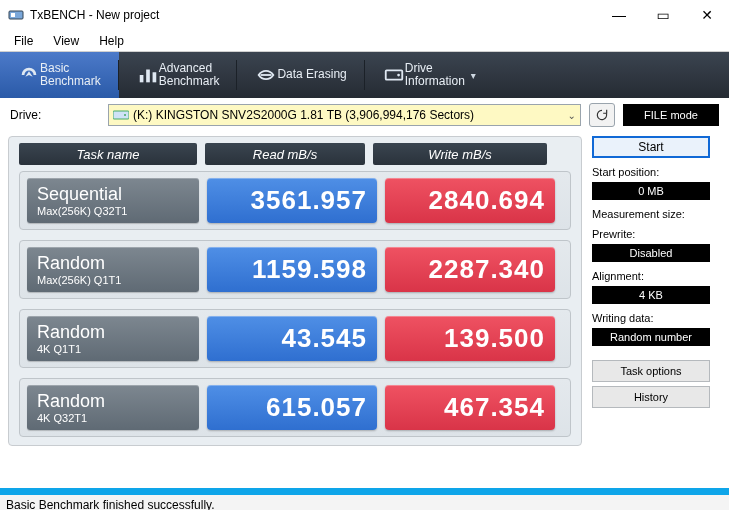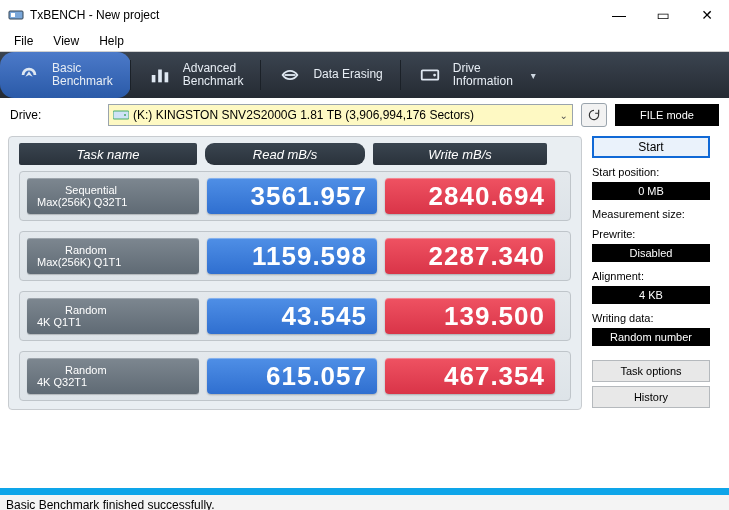--- a/index.html
+++ b/index.html
@@ -7,45 +7,45 @@
 
 .titlebar { height: 30px; display: flex; align-items: center; padding: 0 0 0 8px; background: #fff; }
 .titlebar .appicon { width: 16px; height: 16px; margin-right: 6px; }
 .titlebar .title { flex: 1; font-size: 12px; }
 .titlebar .winbtn { width: 44px; height: 30px; display: flex; align-items: center; justify-content: center; font-size: 14px; }
 
 .menubar { height: 22px; display: flex; align-items: center; padding: 0 4px; background: #fff; border-bottom: 1px solid #d0d0d0; }
 .menubar .menuitem { padding: 2px 10px; font-size: 12px; }
 
 .tabbar { height: 46px; background: linear-gradient(#3b4450, #252b33); display: flex; align-items: stretch; }
-.tab { display: flex; align-items: center; padding: 0 18px; color: #e8eef5; gap: 12px; position: relative; border-radius: 14px; }
+.tab { display: flex; align-items: center; padding: 0 18px; color: #e8eef5; gap: 0; position: relative; }
 .tab.active { background: linear-gradient(#4c7ac9, #2a5aa8); }
 .tab .sep { position:absolute; right:0; top:8px; bottom:8px; width:1px; background:#1b2128; }
 .tab .txt { line-height: 1.1; font-size: 12px; }
 .tab svg { width: 22px; height: 22px; fill: #dfe8f2; }
 .tab .chev { margin-left: 6px; font-size: 10px; color:#cfd8e2; }
 
 .drivebar { height: 34px; display: flex; align-items: center; padding: 4px 10px; gap: 8px; background: #fff; }
 .drivebar label { font-size: 12px; width: 90px; }
 .driveselect { flex: 1; height: 22px; border: 1px solid #9aa4ad; background: #fef9c3; display: flex; align-items: center; padding: 0 4px; font-size: 12px; justify-content: space-between; }
 .driveselect .driveicon { width:16px; height:14px; margin-right:4px; }
 .refreshbtn { width: 26px; height: 24px; border: 1px solid #9aa4ad; border-radius: 3px; display:flex; align-items:center; justify-content:center; background:#f2f2f2; }
-.filemodebtn { width: 104px; height: 22px; background: #000; color: #fff; font-size: 11px; display:flex; align-items:center; justify-content:center; border:1px solid #000; }
+.filemodebtn { width: 96px; height: 22px; background: #000; color: #fff; font-size: 11px; display:flex; align-items:center; justify-content:center; border:1px solid #000; }
 
 .main { display: flex; padding: 4px 8px 0 8px; gap: 10px; }
 .panel { width: 574px; background: linear-gradient(#e9eef2, #e9eef2); border: 1px solid #c8ccd0; border-radius: 4px; padding: 6px 10px 8px 10px; }
 .headrow { display:flex; gap:8px; margin-bottom:6px;}
 .headcell { background: linear-gradient(#3a4550,#2a323b); color:#fff; font-style: italic; font-size: 13px; height: 22px; display:flex; align-items:center; justify-content:center; border-radius:2px; }
 .headcell.c1 { width: 178px; }
-.headcell.c2 { width: 160px; border-radius: 9px; }
+.headcell.c2 { width: 160px; }
 .headcell.c3 { width: 174px; }
 
 .row { display:flex; gap:8px; margin-bottom:10px; border:1px solid #bfc5ca; border-radius:4px; padding:6px 7px; background:linear-gradient(#e4e9ed,#dde3e8);}
 .namebox { width: 172px; background: linear-gradient(#7d8790,#5f6a74); color:#fff; border-radius:3px; padding:6px 10px; display:flex; flex-direction:column; justify-content:center; box-shadow: inset 0 1px 0 rgba(255,255,255,.25), 0 1px 1px rgba(0,0,0,.2);}
-.namebox .l1 { font-size: 11px; font-weight: 500; margin-left: 28px;}
+.namebox .l1 { font-size: 18px; font-weight: 500;}
 .namebox .l2 { font-size: 11px; }
 .valbox { width: 170px; border-radius:4px; display:flex; align-items:center; justify-content:flex-end; padding:0 10px; font-size:26px; font-weight:700; color:#fff; letter-spacing:1px; box-shadow: inset 0 1px 0 rgba(255,255,255,.3), 0 1px 2px rgba(0,0,0,.25);}
 .valbox.read { background: linear-gradient(#4f8fe6,#2f6fd0); }
 .valbox.write { background: linear-gradient(#ef5262,#d93448); }
 
 .side { width: 118px; display:flex; flex-direction:column; gap:4px; }
 .startbtn { height: 22px; border: 2px solid #1069d6; background:#eaf2fb; font-size:12px; display:flex; align-items:center; justify-content:center;}
 .slabel { font-size: 11px; margin-top: 4px;}
 .sval { background:#000; color:#fff; font-size:11px; height:18px; display:flex; align-items:center; justify-content:center; border:1px solid #000;}
 .sbtn { height:22px; background:#e8e8e8; border:1px solid #b5b9bd; font-size:11px; display:flex; align-items:center; justify-content:center;}

